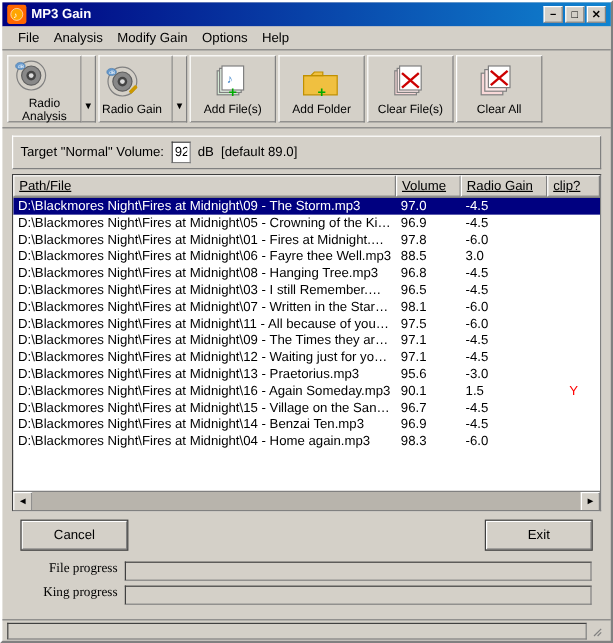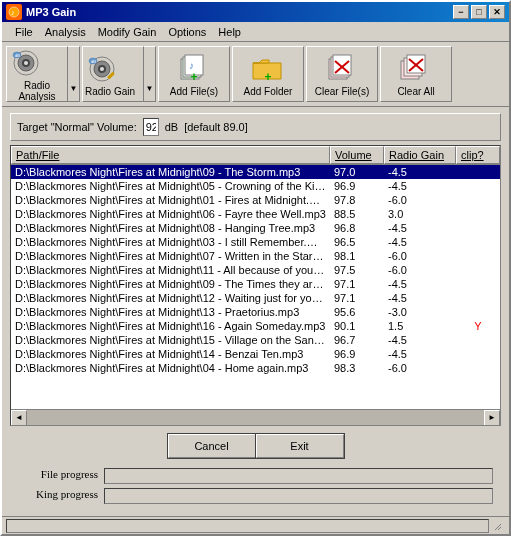--- a/index.html
+++ b/index.html
@@ -324,21 +324,21 @@
 
     .scrollbar-track {
       flex: 1;
       height: 100%;
       background: #b8b4ac;
     }
 
     
     .bottom-buttons {
       display: flex;
-      justify-content: center;
+      justify-content: space-between;
       padding: 4px 8px;
       flex-shrink: 0;
     }
 
     .win-btn {
       width: 88px;
       height: 24px;
       background: #d4d0c8;
       border: 1px solid #fff;
       border-right-color: #808080;

